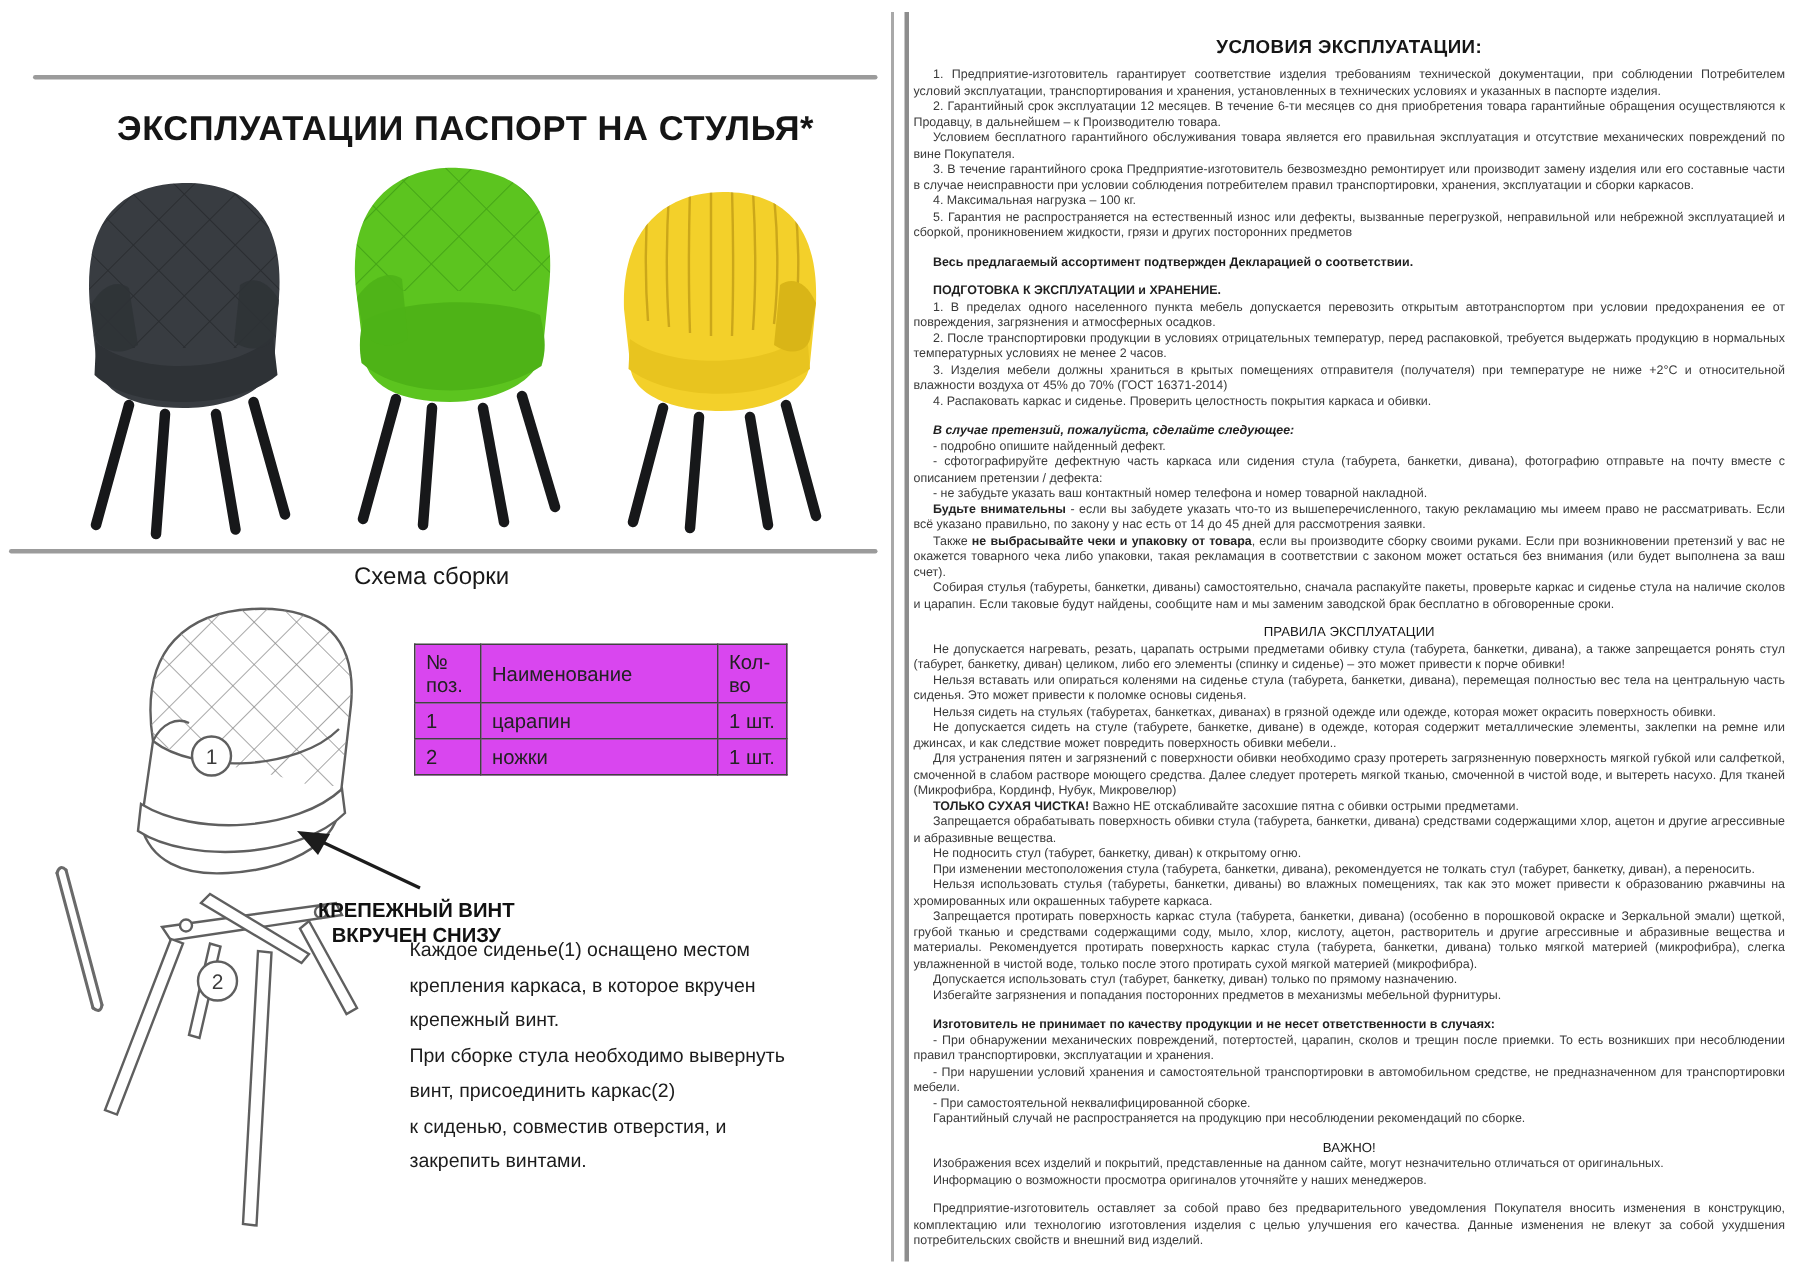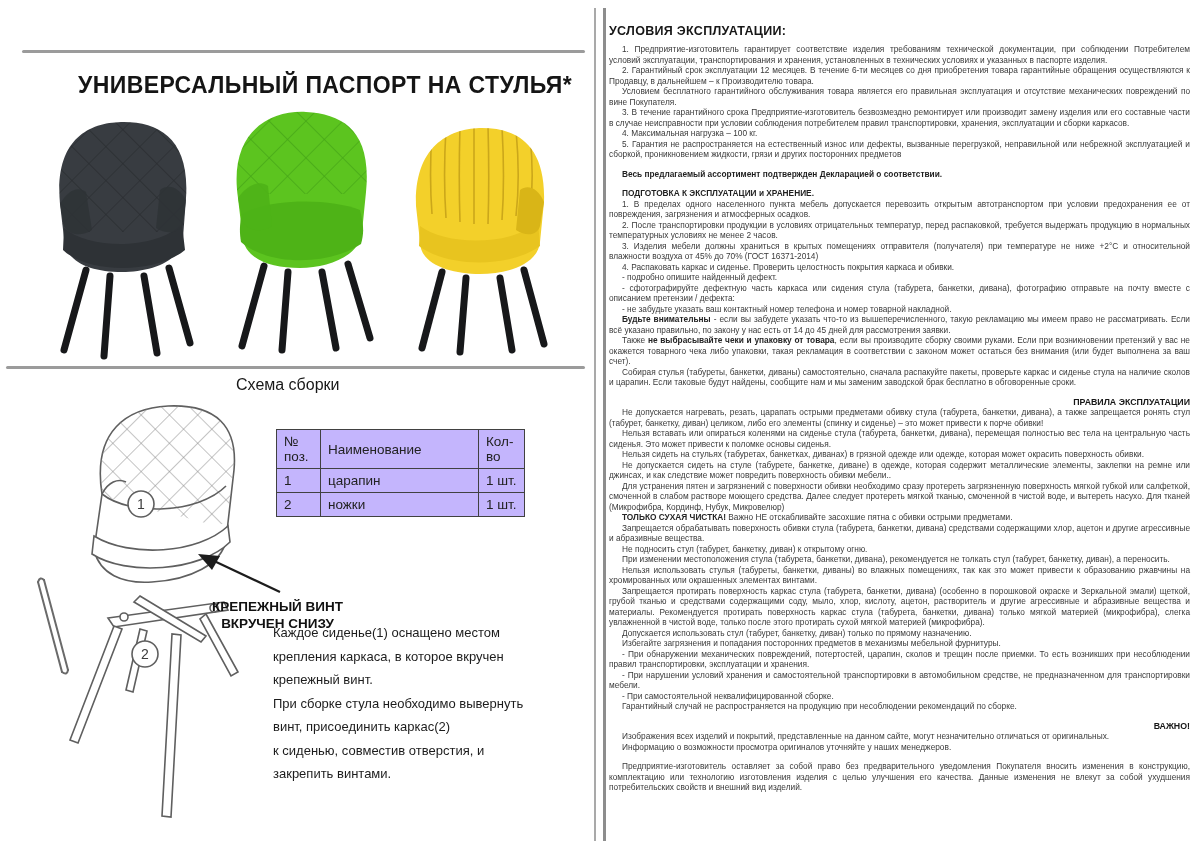--- a/index.html
+++ b/index.html
@@ -15,51 +15,51 @@
              letter-spacing:.4px;color:#151515;white-space:nowrap;}
   .chairs{position:absolute;left:38px;top:102px;width:548px;height:258px;}
   .chair{position:absolute;}
   .chair-1{left:0;top:10px;}
   .chair-2{left:176px;top:0;}
   .chair-3{left:358px;top:16px;}
   .assembly-title{position:absolute;left:236px;top:376px;font-size:16px;font-weight:normal;color:#181818;}
   .diagram{position:absolute;left:28px;top:386px;}
   table.parts{position:absolute;left:276px;top:429px;border-collapse:collapse;font-size:13.5px;color:#222;}
   table.parts th,table.parts td{border:1.6px solid #414141;font-weight:normal;text-align:left;
-        padding:4px 7px 4px 7px;background:#c4b5fd;}
+        padding:4px 7px 4px 7px;background:#d946ef;}
   table.parts th{height:19px;}
   table.parts td{height:13px;}
   .col-pos{width:44px;} .col-name{width:158px;} .col-qty{width:46px;}
   .screw-note{position:absolute;left:190px;top:581px;width:175px;text-align:center;
               font-weight:bold;font-size:13.5px;line-height:17px;color:#111;margin-top:17px;}
   .instructions{position:absolute;left:273px;top:621px;width:305px;font-size:13px;
                 line-height:23.5px;color:#1c1c1c;}
   
   .terms{position:absolute;left:609px;top:24px;width:581px;}
-  .terms-title{font-weight:bold;font-size:12.5px;letter-spacing:.3px;color:#161616;margin:0 0 6px 0;}
+  .terms-title{text-align:center;font-weight:bold;font-size:12.5px;letter-spacing:.3px;color:#161616;margin:0 0 6px 0;}
   .blk{margin:0;font-size:8.3px;line-height:10.5px;text-align:justify;color:#3a3a3a;text-indent:13px;}
   .blk.hb{font-weight:bold;color:#1f1f1f;}
   .blk.hi{font-weight:bold;font-style:italic;color:#1f1f1f;}
-  .blk.hc{font-weight:bold;color:#161616;text-align:right;text-indent:0;font-size:8.8px;}
+  .blk.hc{font-weight:normal;color:#161616;text-align:center;text-indent:0;font-size:8.8px;}
   .blk.sp{margin-top:9px;}
   .blk .b{font-weight:bold;color:#242424;}
   svg text{font-family:"Liberation Sans",sans-serif;}
 </style>
 <style>.c1fill{fill:#383c41} .c1seat{fill:#2e3236}
    .c2fill{fill:#5cc41f} .c2seat{fill:#4eb317}
    .c3fill{fill:#f3d02a} .c3seat{fill:#e8c41f} .c3side{fill:#d9b517}</style></head>
 <body>
 
 <div class="page">
 
   <div class="hr-top"></div>
   <div class="hr-mid"></div>
   <div class="vdivider"></div>
 
-  <div class="doc-title">УНИВЕРСАЛЬНЫЙ ПАСПОРТ НА СТУЛЬЯ*</div>
+  <div class="doc-title">ЭКСПЛУАТАЦИИ ПАСПОРТ НА СТУЛЬЯ*</div>
 
   <div class="chairs">
 
     <svg class="chair chair-1" width="168" height="248" viewBox="0 0 168 248">
       <defs>
         <pattern id="quiltD" width="24" height="24" patternUnits="userSpaceOnUse" patternTransform="rotate(45)">
           <path d="M0 0H24M0 0V24" stroke="rgba(0,0,0,0.45)" stroke-width="1.3" fill="none"></path>
         </pattern>
         <clipPath id="backD">
             <path d="M22,92 C16,26 52,10 86,10 C122,10 152,28 148,86 L145,126 C143,150 112,160 84,160 C52,160 27,150 26,126 Z"></path>
@@ -225,40 +225,42 @@
         <p class="blk p"><span>Условием бесплатного гарантийного обслуживания товара является его правильная эксплуатация и отсутствие механических повреждений по вине Покупателя.</span></p>
         <p class="blk p"><span>3. В течение гарантийного срока Предприятие-изготовитель безвозмездно ремонтирует или производит замену изделия или его составные части в случае неисправности при условии соблюдения потребителем правил транспортировки, хранения, эксплуатации и сборки каркасов.</span></p>
         <p class="blk p"><span>4. Максимальная нагрузка – 100 кг.</span></p>
         <p class="blk p"><span>5. Гарантия не распространяется на естественный износ или дефекты, вызванные перегрузкой, неправильной или небрежной эксплуатацией и сборкой, проникновением жидкости, грязи и других посторонних предметов</span></p>
         <p class="blk hb sp"><span>Весь предлагаемый ассортимент подтвержден Декларацией о соответствии.</span></p>
         <p class="blk hb sp"><span>ПОДГОТОВКА К ЭКСПЛУАТАЦИИ и ХРАНЕНИЕ.</span></p>
         <p class="blk p"><span>1. В пределах одного населенного пункта мебель допускается перевозить открытым автотранспортом при условии предохранения ее от повреждения, загрязнения и атмосферных осадков.</span></p>
         <p class="blk p"><span>2. После транспортировки продукции в условиях отрицательных температур, перед распаковкой, требуется выдержать продукцию в нормальных температурных условиях не менее 2 часов.</span></p>
         <p class="blk p"><span>3. Изделия мебели должны храниться в крытых помещениях отправителя (получателя) при температуре не ниже +2°С и относительной влажности воздуха от 45% до 70% (ГОСТ 16371-2014)</span></p>
         <p class="blk p"><span>4. Распаковать каркас и сиденье. Проверить целостность покрытия каркаса и обивки.</span></p>
+        <p class="blk hi sp"><span>В случае претензий, пожалуйста, сделайте следующее:</span></p>
         <p class="blk p"><span>- подробно опишите найденный дефект.</span></p>
         <p class="blk p"><span>- сфотографируйте дефектную часть каркаса или сидения стула (табурета, банкетки, дивана), фотографию отправьте на почту вместе с описанием претензии / дефекта:</span></p>
         <p class="blk p"><span>- не забудьте указать ваш контактный номер телефона и номер товарной накладной.</span></p>
         <p class="blk p"><span class="b">Будьте внимательны</span><span> - если вы забудете указать что-то из вышеперечисленного, такую рекламацию мы имеем право не рассматривать. Если всё указано правильно, по закону у нас есть от 14 до 45 дней для рассмотрения заявки.</span></p>
         <p class="blk p"><span>Также </span><span class="b">не выбрасывайте чеки и упаковку от товара</span><span>, если вы производите сборку своими руками. Если при возникновении претензий у вас не окажется товарного чека либо упаковки, такая рекламация в соответствии с законом может остаться без внимания (или будет выполнена за ваш счет).</span></p>
         <p class="blk p"><span>Собирая стулья (табуреты, банкетки, диваны) самостоятельно, сначала распакуйте пакеты, проверьте каркас и сиденье стула на наличие сколов и царапин. Если таковые будут найдены, сообщите нам и мы заменим заводской брак бесплатно в обговоренные сроки.</span></p>
         <p class="blk hc sp"><span>ПРАВИЛА ЭКСПЛУАТАЦИИ</span></p>
         <p class="blk p"><span>Не допускается нагревать, резать, царапать острыми предметами обивку стула (табурета, банкетки, дивана), а также запрещается ронять стул (табурет, банкетку, диван) целиком, либо его элементы (спинку и сиденье) – это может привести к порче обивки!</span></p>
         <p class="blk p"><span>Нельзя вставать или опираться коленями на сиденье стула (табурета, банкетки, дивана), перемещая полностью вес тела на центральную часть сиденья. Это может привести к поломке основы сиденья.</span></p>
         <p class="blk p"><span>Нельзя сидеть на стульях (табуретах, банкетках, диванах) в грязной одежде или одежде, которая может окрасить поверхность обивки.</span></p>
         <p class="blk p"><span>Не допускается сидеть на стуле (табурете, банкетке, диване) в одежде, которая содержит металлические элементы, заклепки на ремне или джинсах, и как следствие может повредить поверхность обивки мебели..</span></p>
         <p class="blk p"><span>Для устранения пятен и загрязнений с поверхности обивки необходимо сразу протереть загрязненную поверхность мягкой губкой или салфеткой, смоченной в слабом растворе моющего средства. Далее следует протереть мягкой тканью, смоченной в чистой воде, и вытереть насухо. Для тканей (Микрофибра, Кординф, Нубук, Микровелюр)</span></p>
         <p class="blk p"><span class="b">ТОЛЬКО СУХАЯ ЧИСТКА!</span><span> Важно НЕ отскабливайте засохшие пятна с обивки острыми предметами.</span></p>
         <p class="blk p"><span>Запрещается обрабатывать поверхность обивки стула (табурета, банкетки, дивана) средствами содержащими хлор, ацетон и другие агрессивные и абразивные вещества.</span></p>
         <p class="blk p"><span>Не подносить стул (табурет, банкетку, диван) к открытому огню.</span></p>
         <p class="blk p"><span>При изменении местоположения стула (табурета, банкетки, дивана), рекомендуется не толкать стул (табурет, банкетку, диван), а переносить.</span></p>
-        <p class="blk p"><span>Нельзя использовать стулья (табуреты, банкетки, диваны) во влажных помещениях, так как это может привести к образованию ржавчины на хромированных или окрашенных элементах винтами.</span></p>
+        <p class="blk p"><span>Нельзя использовать стулья (табуреты, банкетки, диваны) во влажных помещениях, так как это может привести к образованию ржавчины на хромированных или окрашенных табурете каркаса.</span></p>
         <p class="blk p"><span>Запрещается протирать поверхность каркас стула (табурета, банкетки, дивана) (особенно в порошковой окраске и Зеркальной эмали) щеткой, грубой тканью и средствами содержащими соду, мыло, хлор, кислоту, ацетон, растворитель и другие агрессивные и абразивные вещества и материалы. Рекомендуется протирать поверхность каркас стула (табурета, банкетки, дивана) только мягкой материей (микрофибра), слегка увлажненной в чистой воде, только после этого протирать сухой мягкой материей (микрофибра).</span></p>
         <p class="blk p"><span>Допускается использовать стул (табурет, банкетку, диван) только по прямому назначению.</span></p>
         <p class="blk p"><span>Избегайте загрязнения и попадания посторонних предметов в механизмы мебельной фурнитуры.</span></p>
+        <p class="blk hb sp"><span>Изготовитель не принимает  по качеству продукции и не несет ответственности в случаях:</span></p>
         <p class="blk p"><span>- При обнаружении  механических повреждений, потертостей, царапин, сколов и трещин после приемки. То есть возникших при несоблюдении правил транспортировки,  эксплуатации и хранения.</span></p>
         <p class="blk p"><span>- При нарушении условий хранения и самостоятельной транспортировки в автомобильном средстве, не предназначенном для транспортировки мебели.</span></p>
         <p class="blk p"><span>- При самостоятельной неквалифицированной сборке.</span></p>
         <p class="blk p"><span>Гарантийный случай не распространяется на продукцию при несоблюдении рекомендаций по сборке.</span></p>
         <p class="blk hc sp"><span>ВАЖНО!</span></p>
         <p class="blk p"><span>Изображения всех изделий и покрытий, представленные на данном сайте, могут незначительно отличаться от оригинальных.</span></p>
         <p class="blk p"><span>Информацию о возможности просмотра оригиналов уточняйте у наших менеджеров.</span></p>
         <p class="blk p sp"><span>Предприятие-изготовитель оставляет за собой право без предварительного уведомления Покупателя вносить изменения в конструкцию, комплектацию или технологию изготовления изделия с целью улучшения его качества. Данные изменения не влекут за собой ухудшения потребительских свойств и внешний вид изделий.</span></p>
       </div>
   </div>

